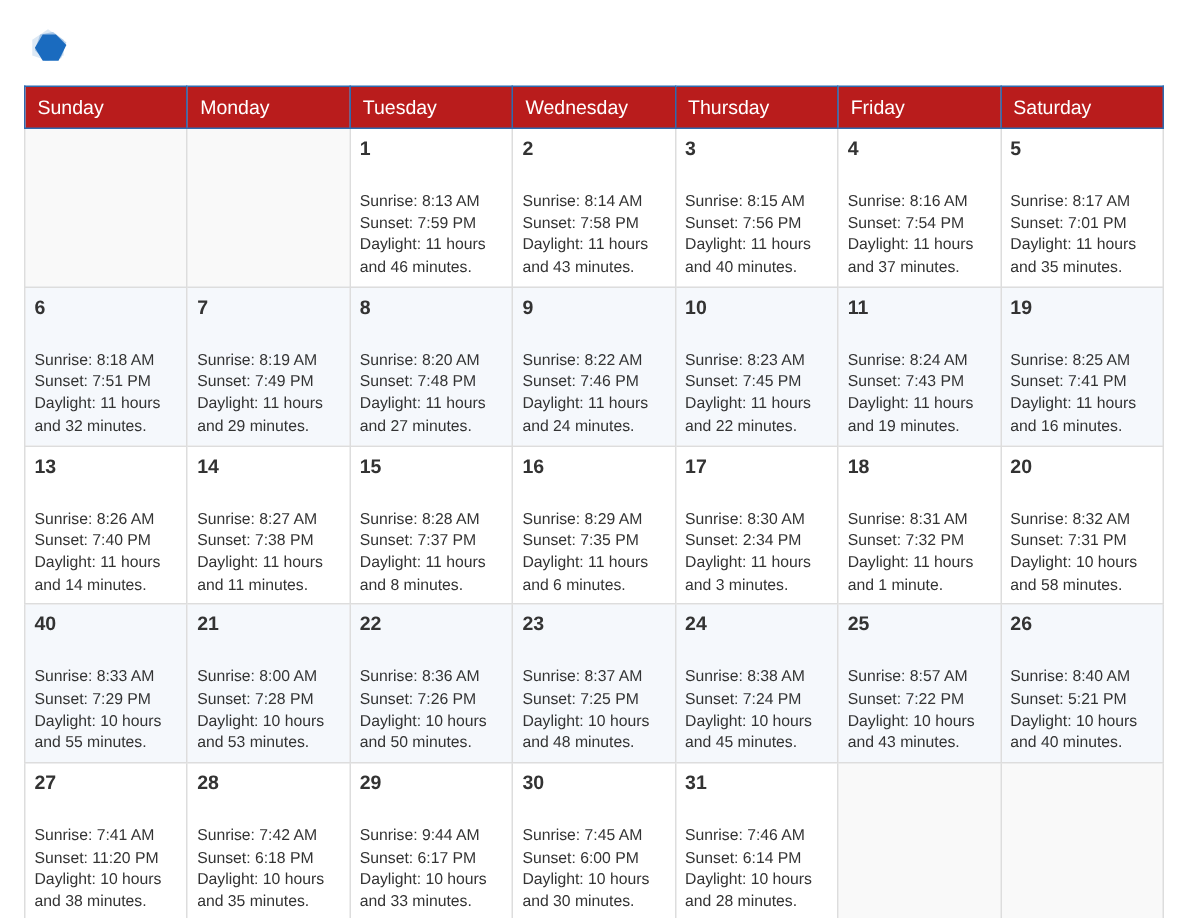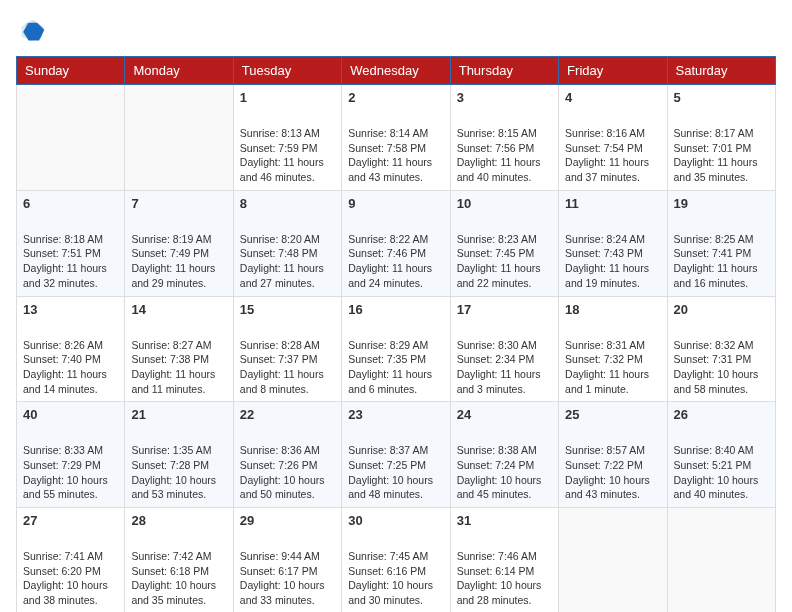--- a/index.html
+++ b/index.html
@@ -238,21 +238,21 @@
       </tr>
       <tr>
         <td>
           <span class="day-number">40</span>
           <div class="day-info">Sunrise: 8:33 AM
 Sunset: 7:29 PM
 Daylight: 10 hours and 55 minutes.</div>
         </td>
         <td>
           <span class="day-number">21</span>
-          <div class="day-info">Sunrise: 1:35 AM
+          <div class="day-info">Sunrise: 8:00 AM
 Sunset: 7:28 PM
 Daylight: 10 hours and 53 minutes.</div>
         </td>
         <td>
           <span class="day-number">22</span>
           <div class="day-info">Sunrise: 8:36 AM
 Sunset: 7:26 PM
 Daylight: 10 hours and 50 minutes.</div>
         </td>
         <td>
@@ -277,39 +277,39 @@
           <span class="day-number">26</span>
           <div class="day-info">Sunrise: 8:40 AM
 Sunset: 5:21 PM
 Daylight: 10 hours and 40 minutes.</div>
         </td>
       </tr>
       <tr>
         <td>
           <span class="day-number">27</span>
           <div class="day-info">Sunrise: 7:41 AM
-Sunset: 6:20 PM
+Sunset: 11:20 PM
 Daylight: 10 hours and 38 minutes.</div>
         </td>
         <td>
           <span class="day-number">28</span>
           <div class="day-info">Sunrise: 7:42 AM
 Sunset: 6:18 PM
 Daylight: 10 hours and 35 minutes.</div>
         </td>
         <td>
           <span class="day-number">29</span>
           <div class="day-info">Sunrise: 9:44 AM
 Sunset: 6:17 PM
 Daylight: 10 hours and 33 minutes.</div>
         </td>
         <td>
           <span class="day-number">30</span>
           <div class="day-info">Sunrise: 7:45 AM
-Sunset: 6:16 PM
+Sunset: 6:00 PM
 Daylight: 10 hours and 30 minutes.</div>
         </td>
         <td>
           <span class="day-number">31</span>
           <div class="day-info">Sunrise: 7:46 AM
 Sunset: 6:14 PM
 Daylight: 10 hours and 28 minutes.</div>
         </td>
         <td class="empty-cell"></td>
         <td class="empty-cell"></td>

